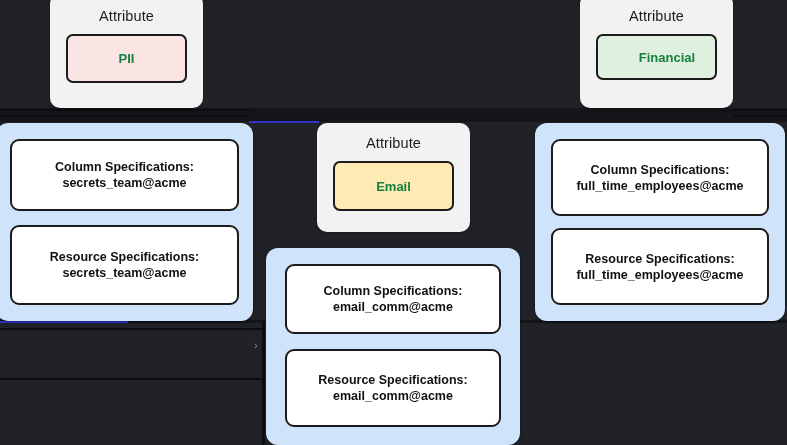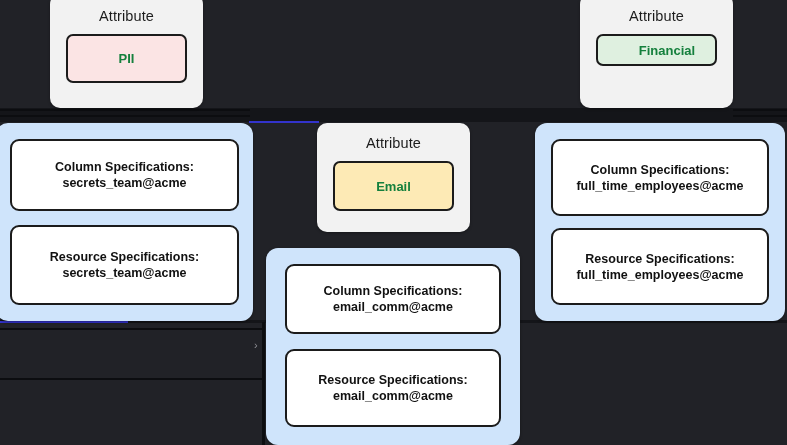--- a/index.html
+++ b/index.html
@@ -126,21 +126,21 @@
   <div class="edge-line" style="left:249px; top:121px; width:70px;"></div>
   <div class="edge-line" style="left:0px; top:321px; width:128px;"></div>
 
   <div class="attr-card" style="left:50px; top:-6px; width:153px; height:114px; padding-top:14px;">
     <div class="attr-type">Attribute</div>
     <div class="attr-chip chip-pii" style="width:121px; height:49px; margin-top:10px;">PII</div>
   </div>
 
   <div class="attr-card" style="left:580px; top:-6px; width:153px; height:114px; padding-top:14px;">
     <div class="attr-type">Attribute</div>
-    <div class="attr-chip chip-financial" style="width:121px; height:32px; margin-top:10px;padding-left:21px;">Financial</div>
+    <div class="attr-chip chip-financial" style="width:121px; height:46px; margin-top:10px;padding-left:21px;">Financial</div>
   </div>
 
   <div class="attr-card" style="left:317px; top:123px; width:153px; height:109px; padding-top:12px;">
     <div class="attr-type">Attribute</div>
     <div class="attr-chip chip-email" style="width:121px; height:50px; margin-top:10px;">Email</div>
   </div>
 
   <div class="spec-group" style="left:-4px; top:123px; width:257px; height:198px; padding:16px 14px;">
     <div class="spec-box" style="width:100%; height:72px;">
       <span class="line">Column Specifications:</span>

